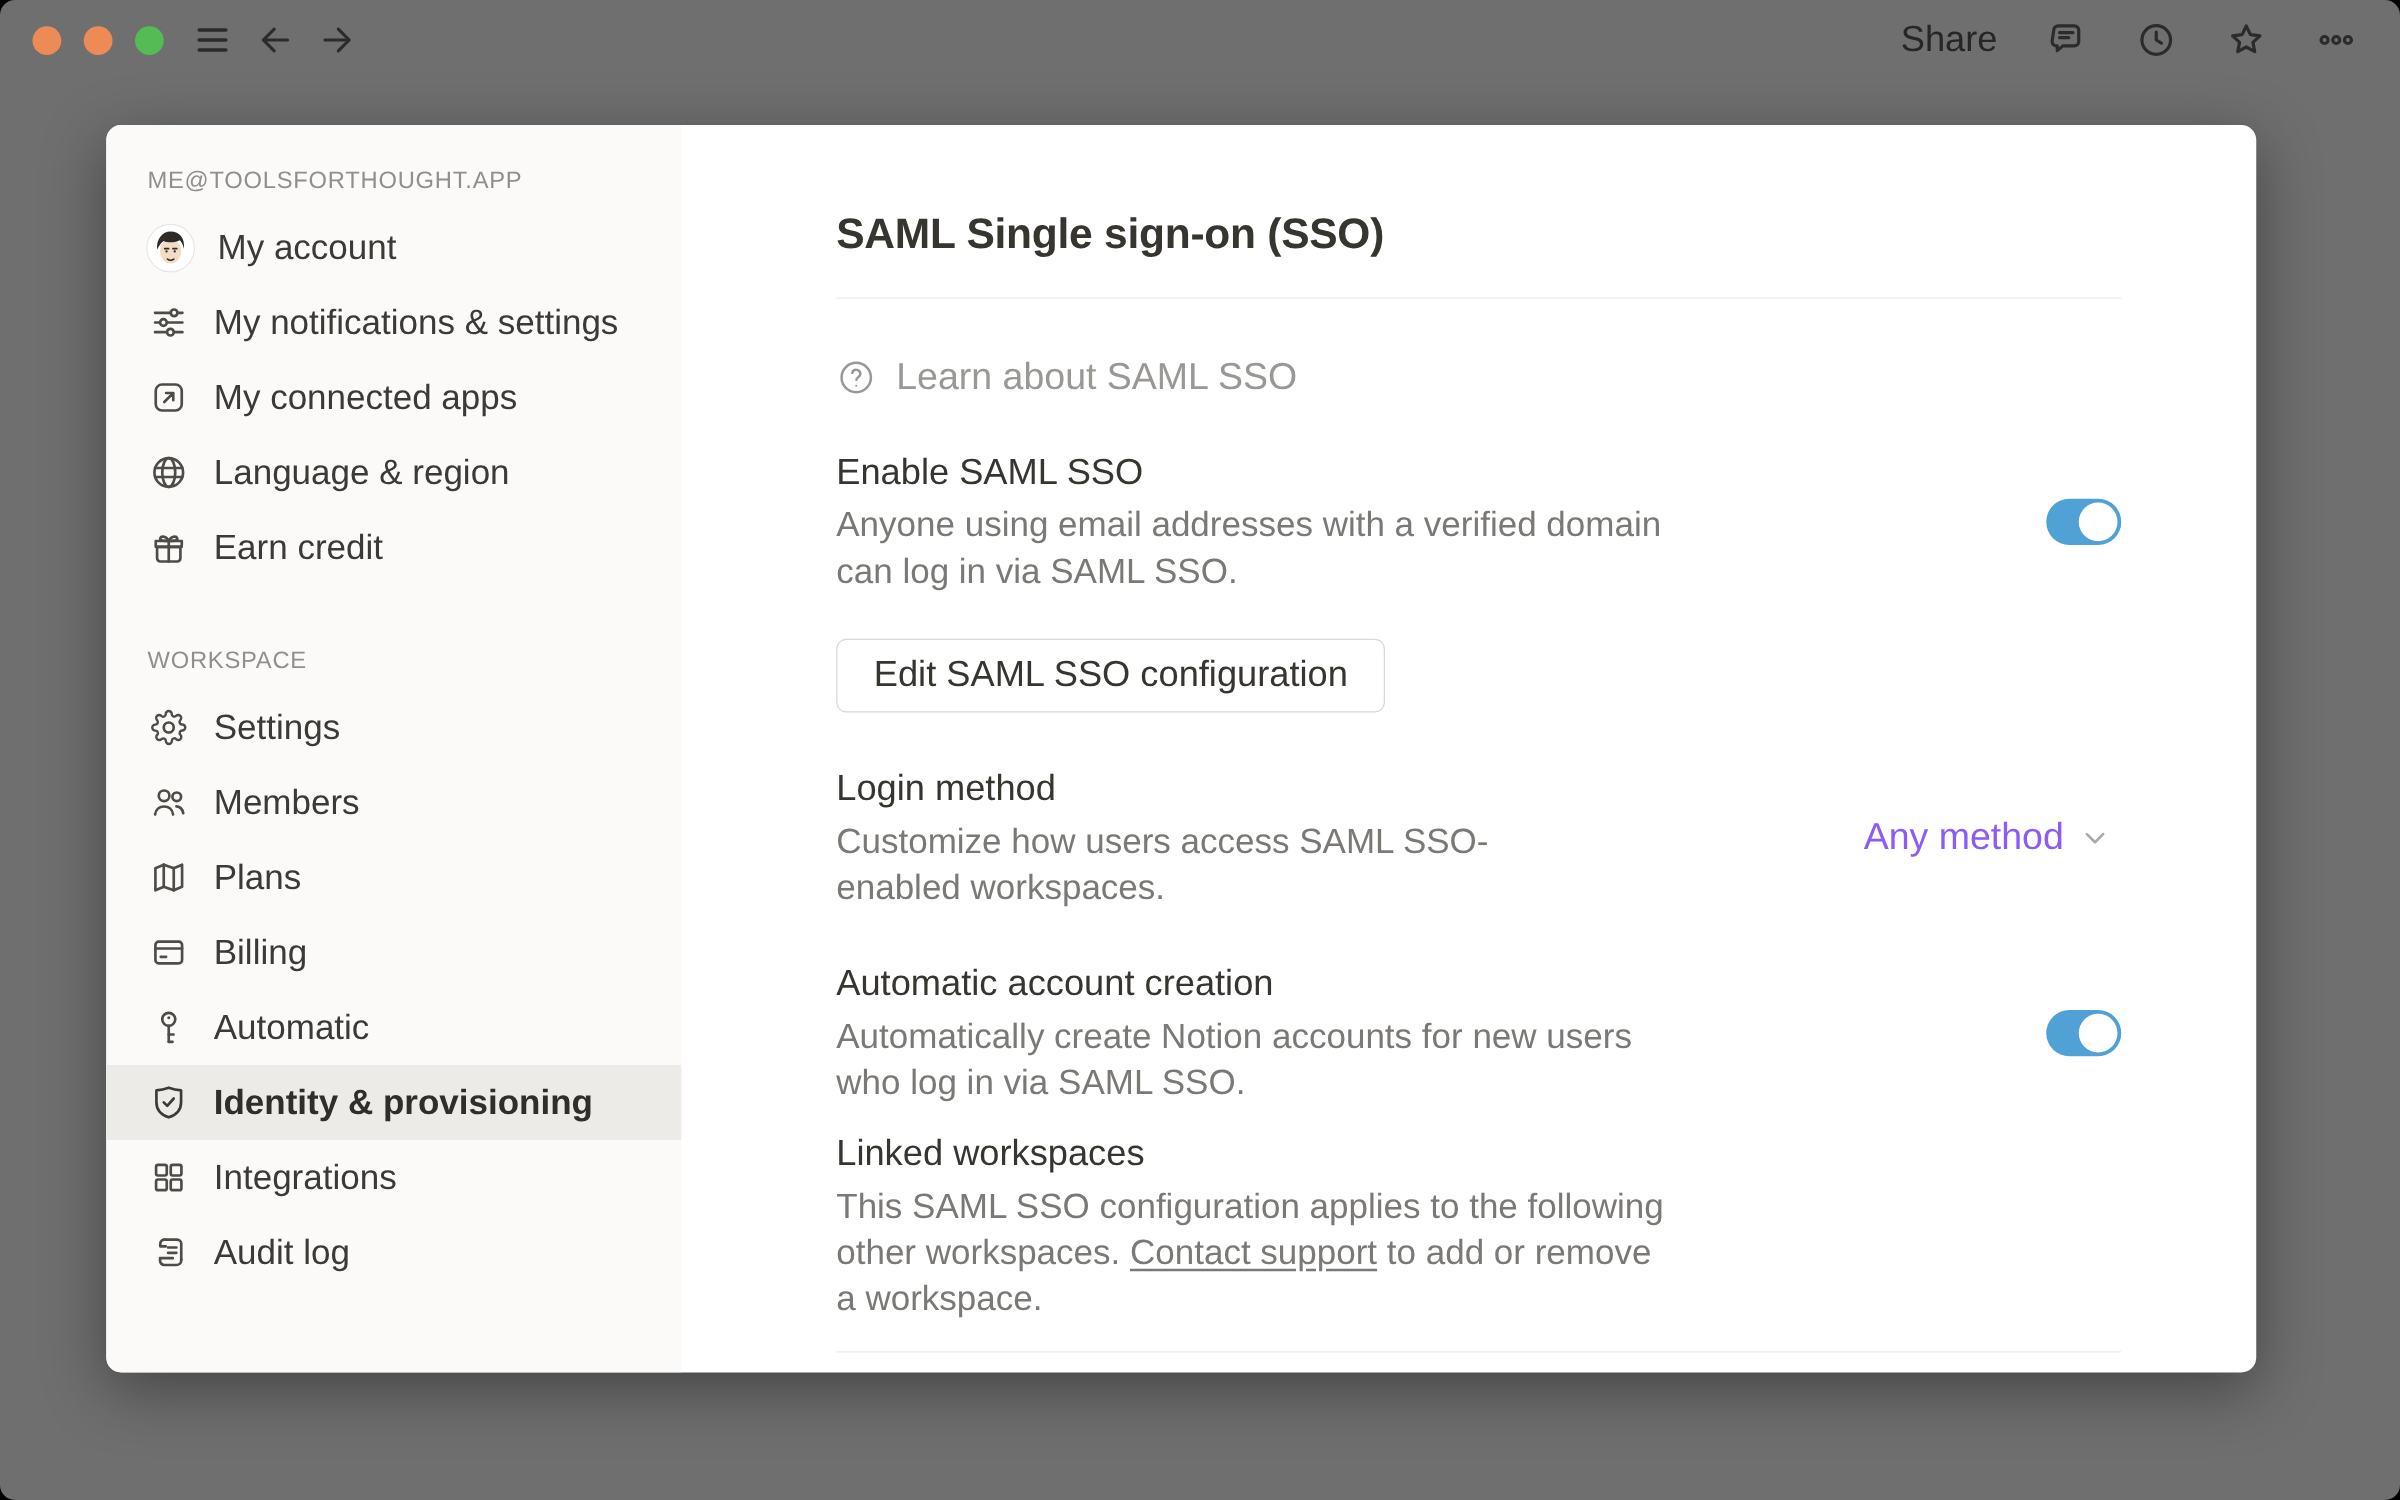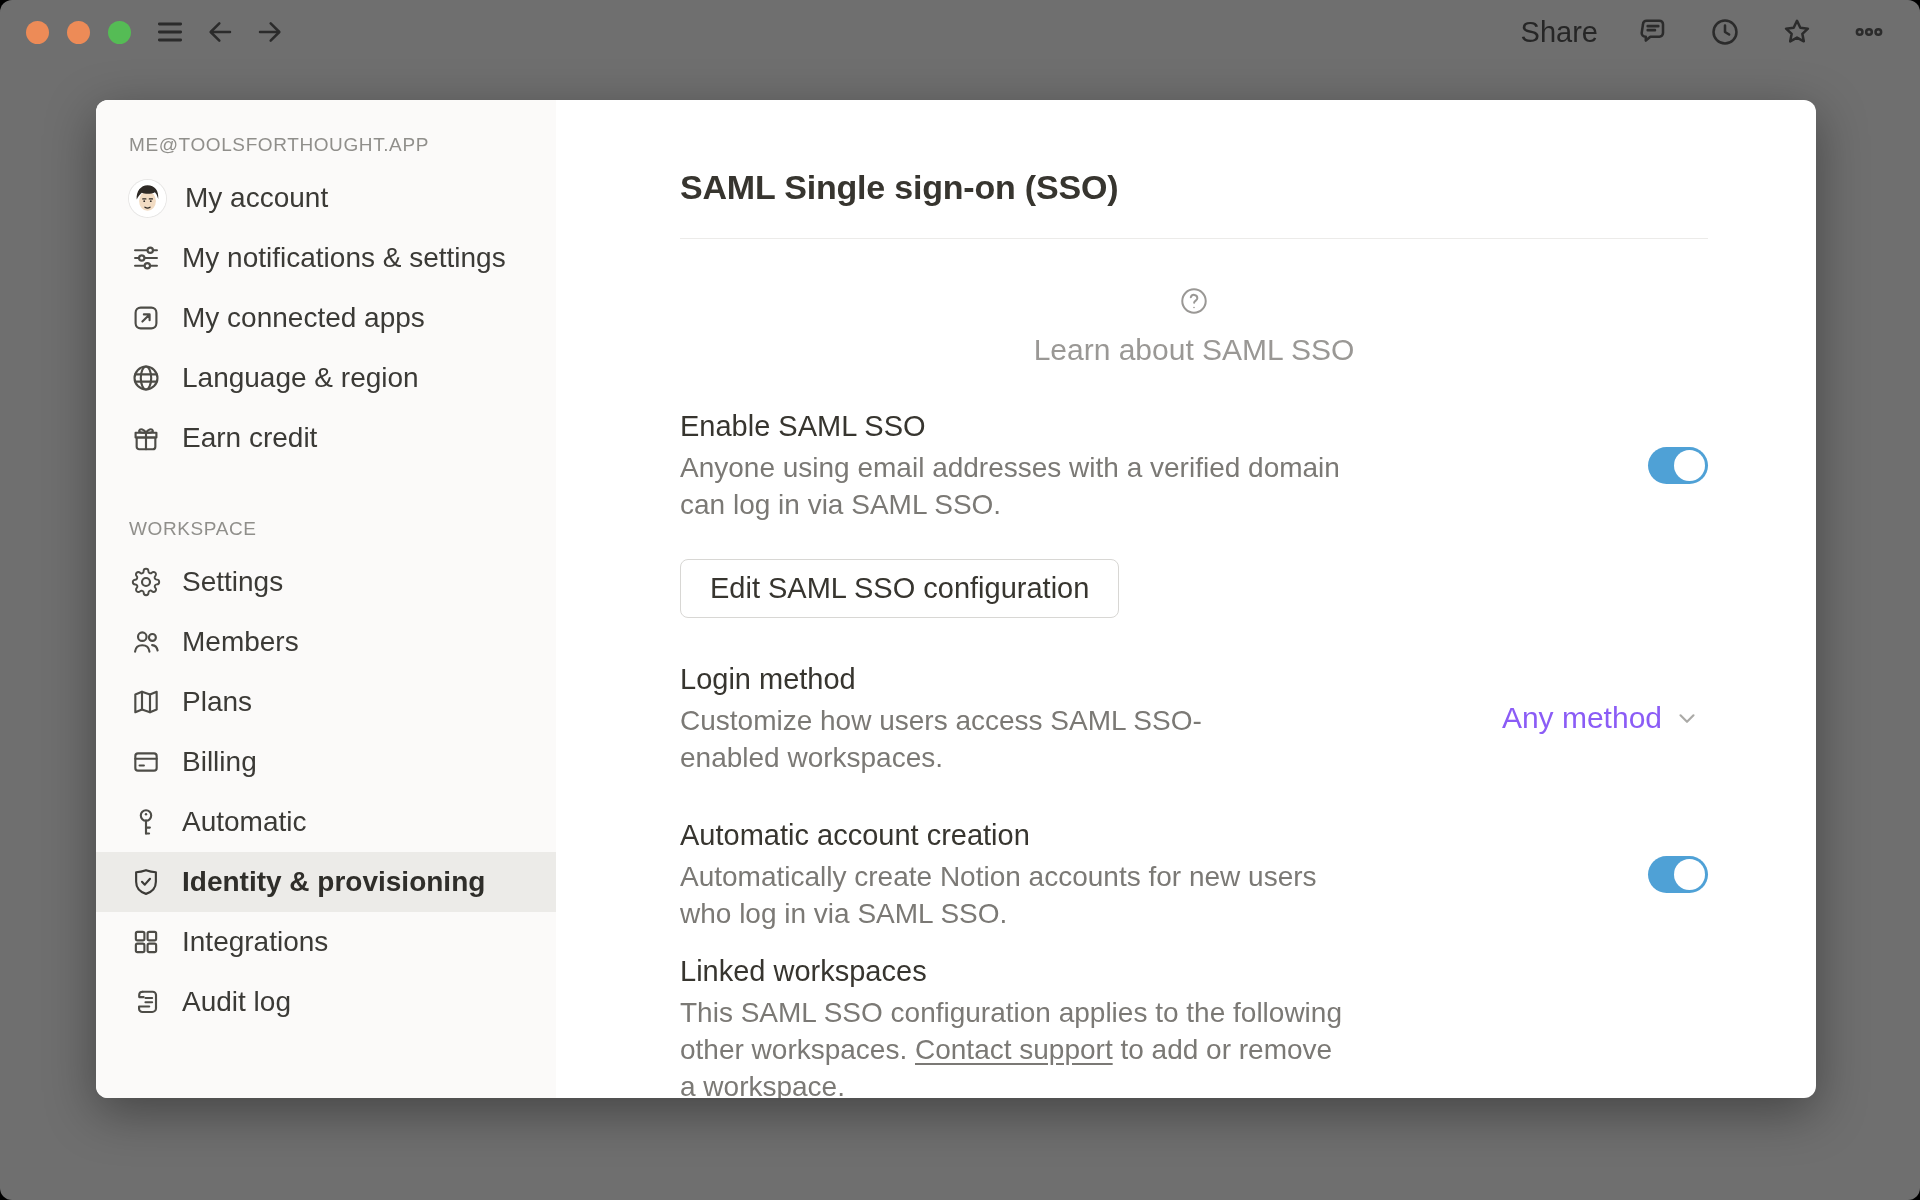--- a/index.html
+++ b/index.html
@@ -19,21 +19,21 @@
   }
   .traffic { display:flex; gap:18px; margin-left:26px; }
   .traffic .light { width:23px; height:23px; border-radius:50%; }
   .tb-icon { width:34px; height:34px; display:flex; align-items:center; justify-content:center; }
   .tb-icon svg { width:32px; height:32px; stroke:#2B2B2B; fill:none; stroke-width:1.9; stroke-linecap:round; stroke-linejoin:round; }
   .tb-left { display:flex; align-items:center; gap:16px; margin-left:22px; }
   .tb-right { margin-left:auto; display:flex; align-items:center; gap:38px; padding-right:34px; }
   .share-label { font-size:29px; color:#262626; }
   
   .modal {
-    position:absolute; left:96px; top:100px; width:1720px; height:998px;
+    position:absolute; left:85px; top:100px; width:1720px; height:998px;
     background:#fff; border-radius:12px; overflow:hidden; display:flex;
     box-shadow:0 14px 50px rgba(0,0,0,0.38);
   }
   
   .sidebar { width:460px; min-width:460px; background:#FBFAF9; padding-top:34px; color:#37352F; }
   .section-label {
     margin:0 0 12px 33px; font-size:19px; font-weight:500; color:#908F8B; letter-spacing:0.6px;
   }
   .section-label.ws { margin-top:50px; }
   .side-item {
@@ -43,21 +43,21 @@
   .side-item .s-icon { width:34px; height:34px; display:flex; align-items:center; justify-content:center; color:#4D4C47; }
   .side-item .s-icon svg { width:32px; height:32px; stroke:currentColor; fill:none; stroke-width:1.6; stroke-linecap:round; stroke-linejoin:round; }
   .side-item.selected { background:#ECEBE8; font-weight:700; color:#2F2E2A; }
   .side-item.selected .s-icon { color:#3B3A36; }
   .avatar { width:37px; height:37px; border-radius:50%; overflow:hidden; background:#fff; box-shadow:0 0 0 1px rgba(0,0,0,0.08); }
   
   .content { flex:1; padding:64px 108px 0 124px; color:#37352F; }
   .page-title { margin:0; font-size:34px; line-height:46px; font-weight:700; letter-spacing:-0.2px; }
   .divider { height:1px; background:#ECEBE9; margin-top:28px; }
   .divider.bottom { margin-top:24px; }
-  .learn-row { display:flex; align-items:center; gap:16px; margin-top:46px; color:#9A9895; font-size:30px; cursor:pointer;flex-direction:column; }
+  .learn-row { display:flex; align-items:center; gap:16px; margin-top:46px; color:#9A9895; font-size:30px; cursor:pointer; }
   .learn-row svg { width:32px; height:32px; stroke:#9A9895; fill:none; stroke-width:1.5; stroke-linecap:round; stroke-linejoin:round; }
   .setting-row { display:flex; justify-content:space-between; align-items:center; }
   .setting-row.top40 { margin-top:40px; }
   .setting-row.top42 { margin-top:42px; }
   .setting-row.top36 { margin-top:20px; }
   .setting-text { max-width:670px; }
   .setting-title { font-size:29px; line-height:38px; color:#37352F; }
   .setting-desc { font-size:28px; line-height:37px; color:#7B7975; margin-top:4px; }
   .setting-desc a { color:#7B7975; text-decoration:underline; text-underline-offset:4px; cursor:pointer; }
   

